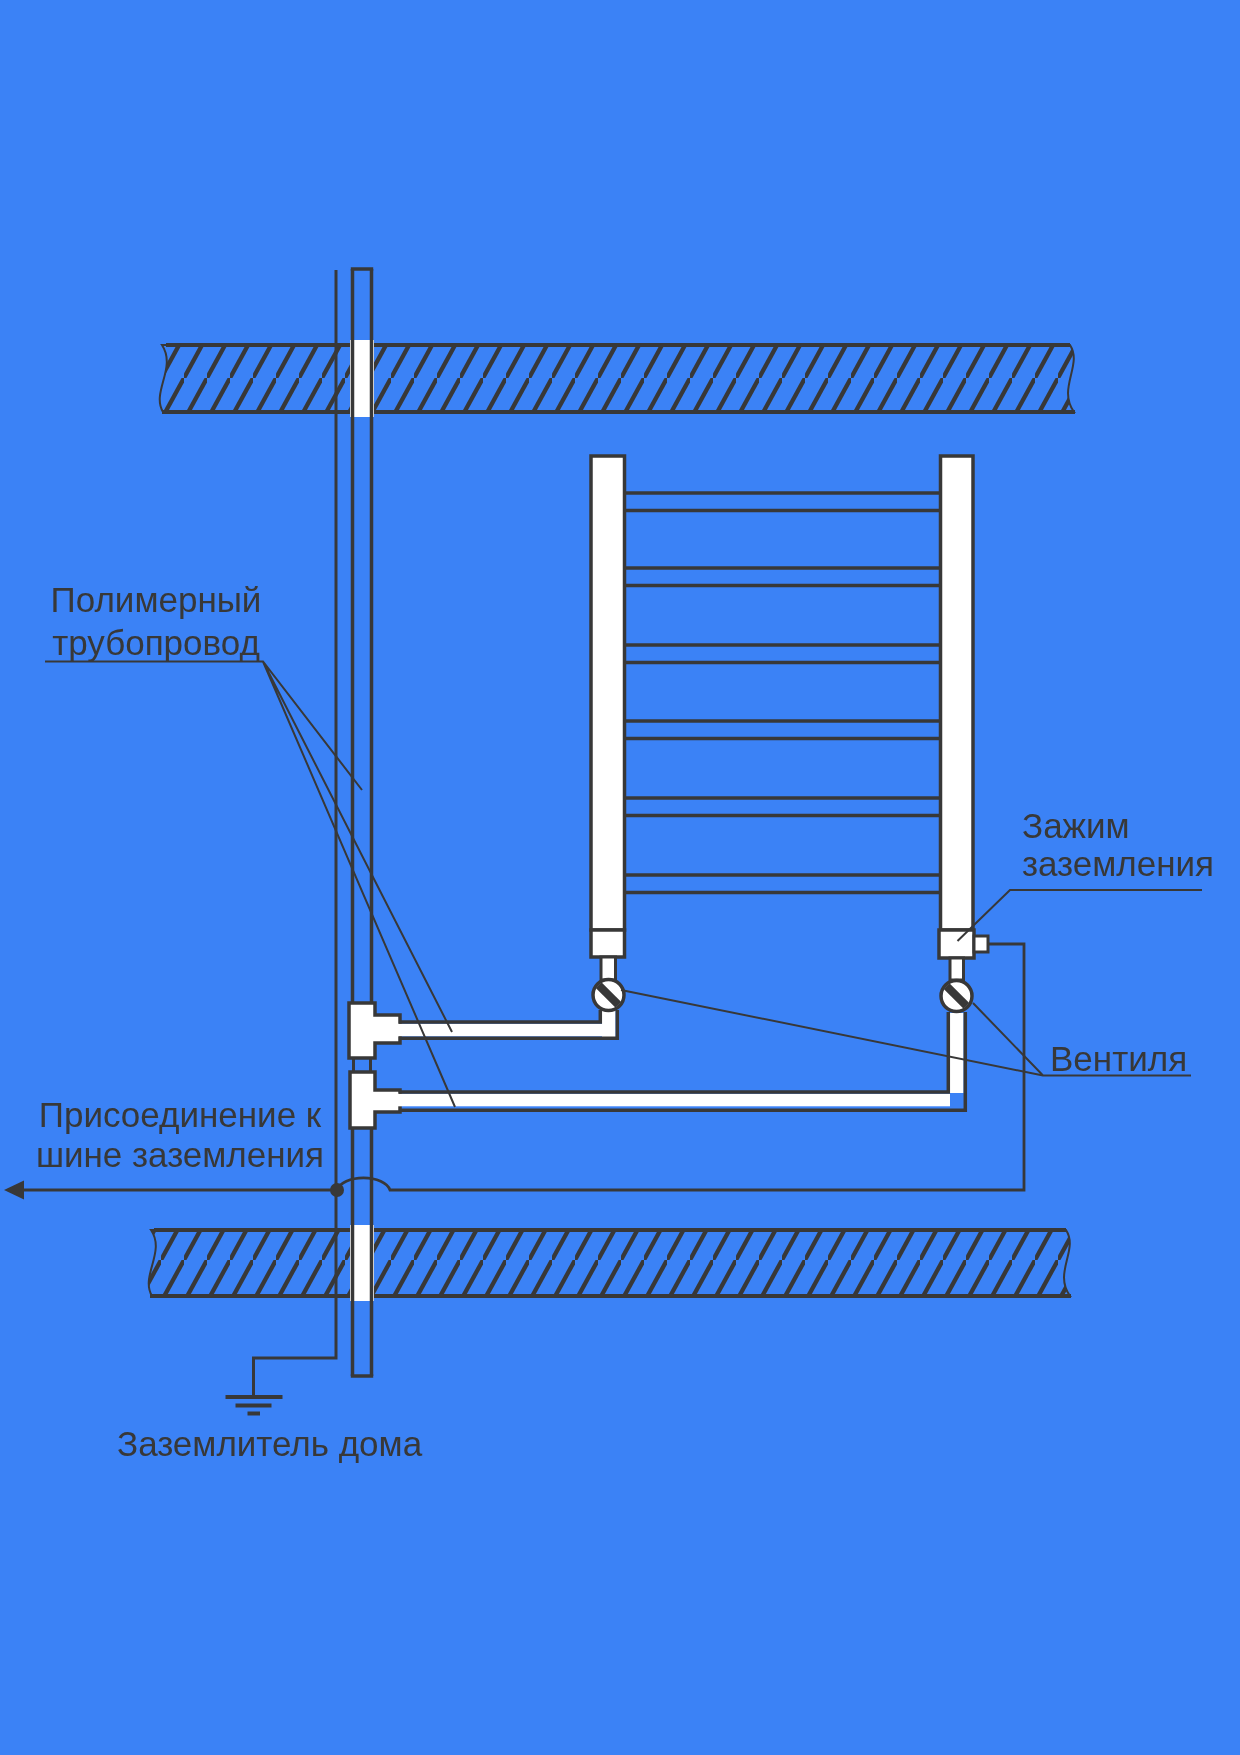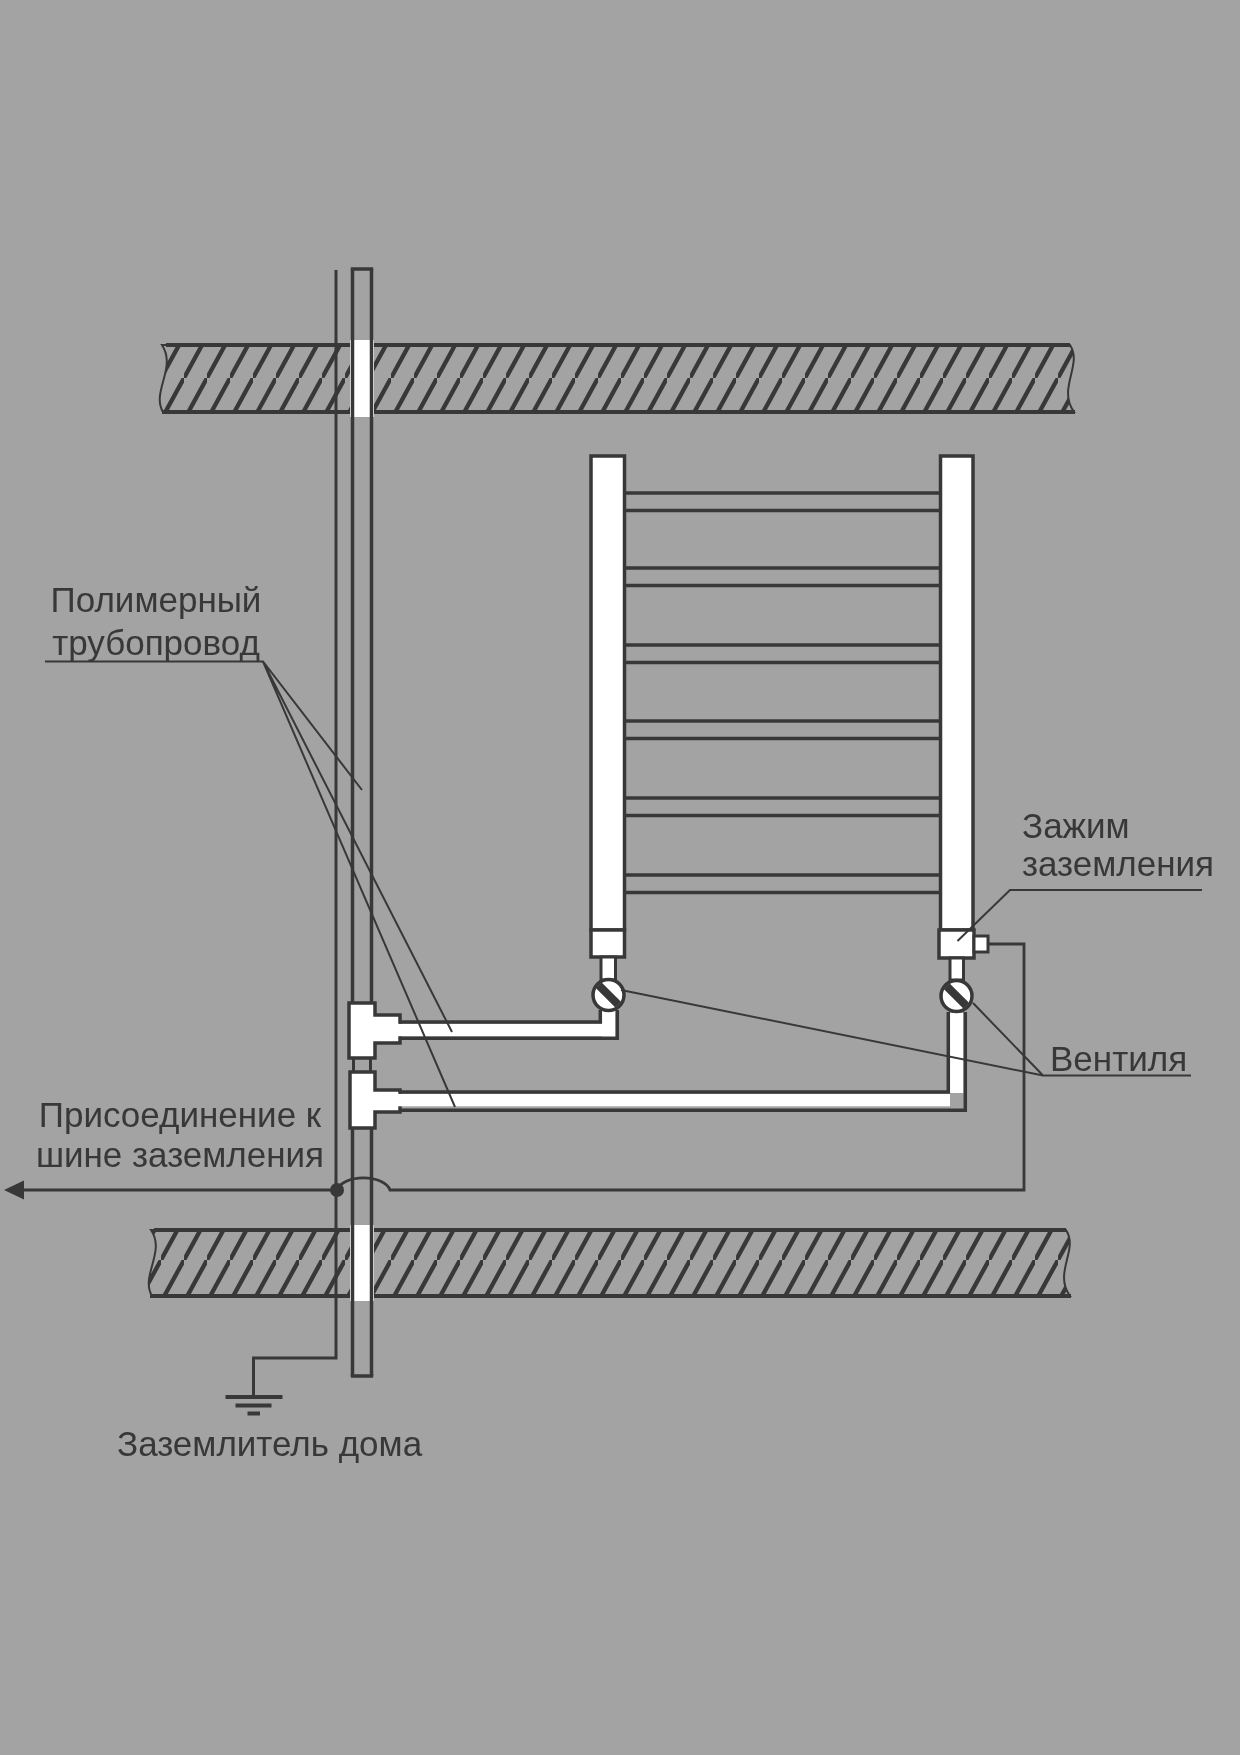--- a/index.html
+++ b/index.html
@@ -1,19 +1,19 @@
 <!DOCTYPE html>
 <html><head>
 <meta charset="utf-8">
 <style>
   html,body{margin:0;padding:0;background:#ffffff;}
   .page{
     position:relative;
     width:1240px;height:1755px;
-    background:#a3a3a3;
+    background:#3b82f6;
     font-family:"Liberation Sans", sans-serif;
     overflow:hidden;
   }
   svg{display:block;}
   .ln{stroke:#383838;fill:none;stroke-width:3.5;}
   .ln-thick{stroke:#383838;fill:none;stroke-width:4;}
   .ln-thin{stroke:#383838;fill:none;stroke-width:2;}
   .ln-wire{stroke:#383838;fill:none;stroke-width:2.8;}
   .ln-gnd{stroke:#383838;fill:none;stroke-width:3;}
   .fill-white{fill:#ffffff;}

